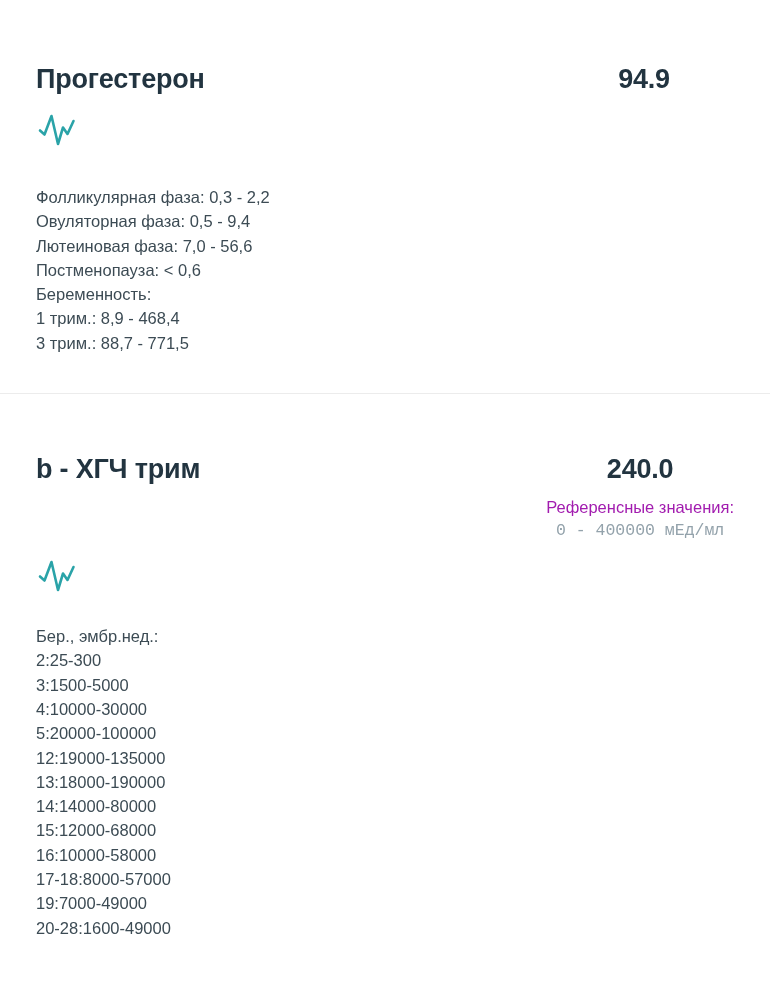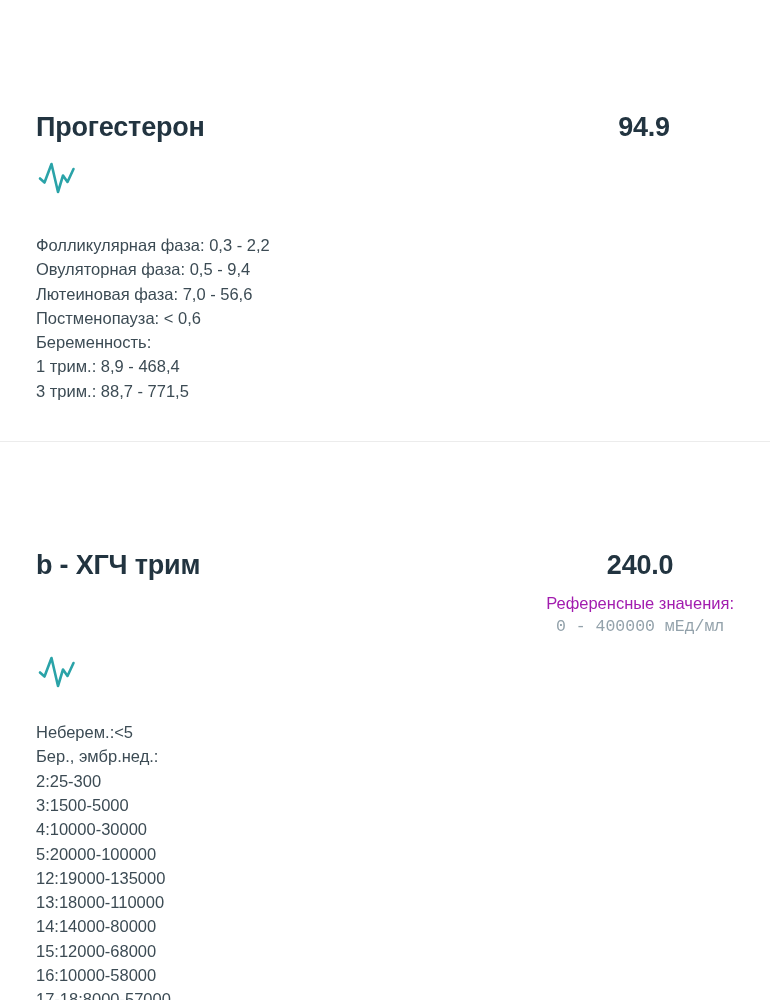--- a/index.html
+++ b/index.html
@@ -20,21 +20,20 @@
     width: 770px;
     height: 1000px;
     background: #ffffff;
     position: relative;
     box-sizing: border-box;
   }
   .result-section {
     position: relative;
     padding: 0 36px;
     box-sizing: border-box;
-    margin-top: 48px;
   }
   .section-divider {
     height: 1px;
     width: 100%;
     background: #ececec;
     border: 0;
     margin: 0;
   }
   .section-head {
     display: flex;
@@ -145,28 +144,27 @@
       </div>
     </div>
 
     <div class="pulse-icon-wrap">
       <svg width="44" height="40" viewBox="0 0 44 40" fill="none" xmlns="http://www.w3.org/2000/svg" aria-hidden="true">
         <path d="M4 20.5 L8.5 24.5 L15.5 6 L22 34 L27 17.5 L31.5 24 L37.5 11" stroke="#2aa3a8" stroke-width="2.6" stroke-linecap="round" stroke-linejoin="round" fill="none"></path>
       </svg>
     </div>
 
     <ul class="ref-list">
-      <li>Неберем.:&lt;5</li>
       <li>Бер., эмбр.нед.:</li>
       <li>2:25-300</li>
       <li>3:1500-5000</li>
       <li>4:10000-30000</li>
       <li>5:20000-100000</li>
       <li>12:19000-135000</li>
-      <li>13:18000-110000</li>
+      <li>13:18000-190000</li>
       <li>14:14000-80000</li>
       <li>15:12000-68000</li>
       <li>16:10000-58000</li>
       <li>17-18:8000-57000</li>
       <li>19:7000-49000</li>
       <li>20-28:1600-49000</li>
     </ul>
   </section>
 
 </div>

